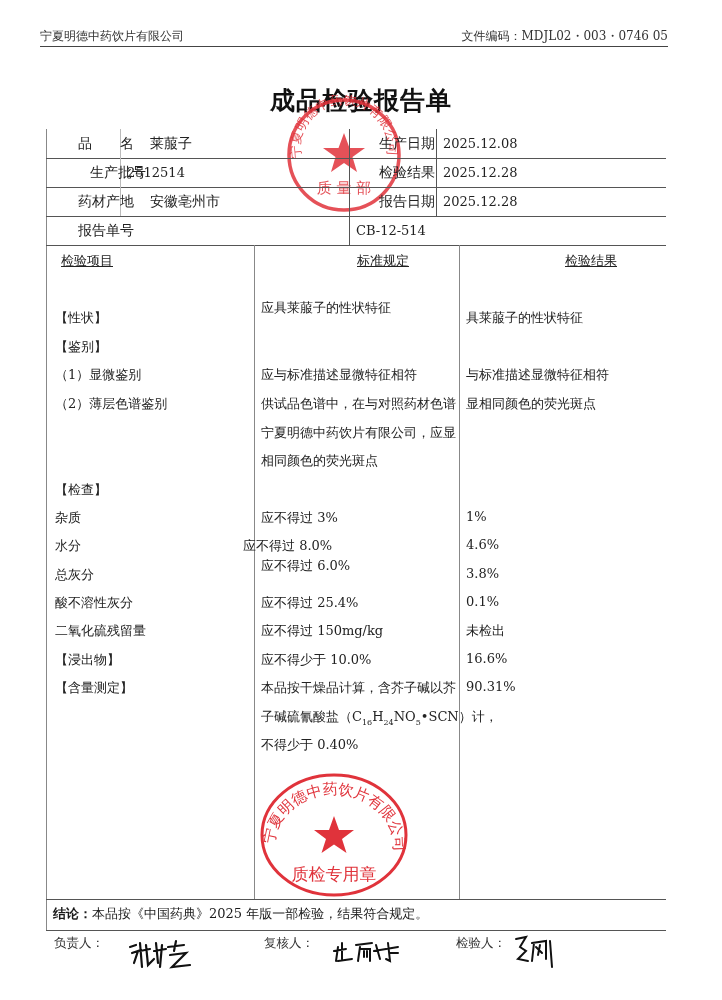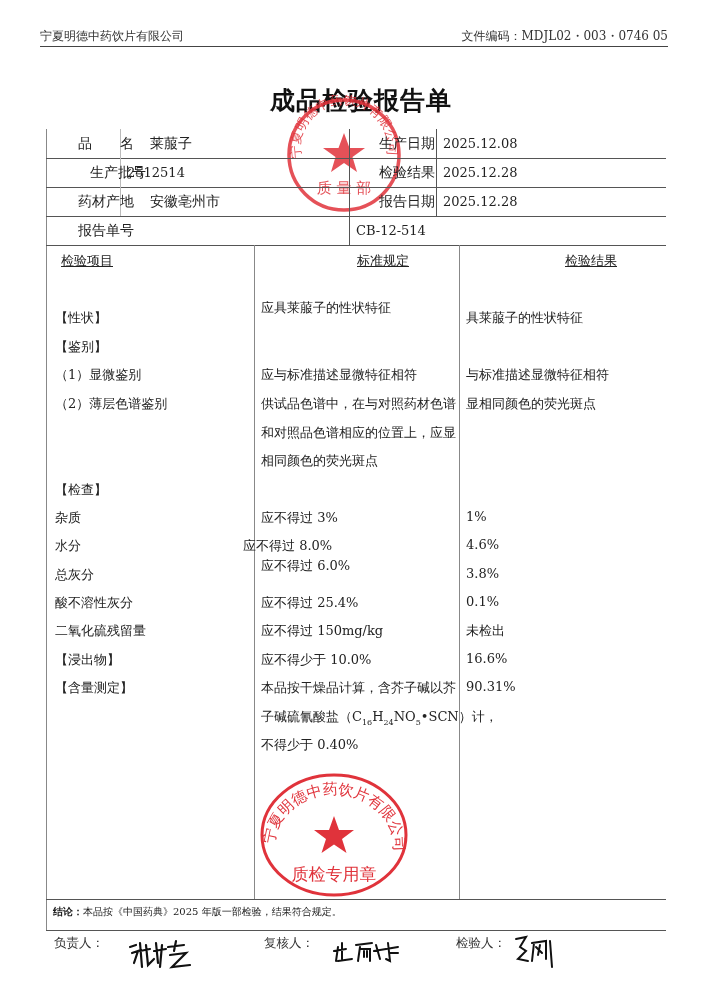--- a/index.html
+++ b/index.html
@@ -15,21 +15,21 @@
   .line-h { position:absolute; height:0; border-top:1.2px solid #555; }
   .line-v { position:absolute; width:0; border-left:1.2px solid #555; }
   .line-v.light { border-left:1px solid #bbb; }
   .line-v.mid { border-left:1.5px solid #888; }
   .cell { position:absolute; font-size:13px; white-space:nowrap; color:#222; }
   .lbl { font-size:14px;margin-left:23px; }
   .u { text-decoration:underline; }
   .stamp { position:absolute; pointer-events:none; }
   .sig { position:absolute; }
   .sign-label { position:absolute; font-size:12.5px; color:#333; }
-  .conclusion { position:absolute; left:53px; top:905px; font-size:10px; }
+  .conclusion { position:absolute; left:53px; top:905px; font-size:13px; }
   .conclusion b { font-family:"DejaVu Sans", sans-serif; }
   sub { font-size:8px; }
 </style>
 </head>
 <body>
 
 <div class="header">
   <span class="company">宁夏明德中药饮片有限公司</span>
   <span class="code">文件编码：MDJL02・003・0746 05</span>
 </div>
@@ -100,21 +100,21 @@
   <div class="cell" style="left:55px;top:366px">（1）显微鉴别</div>
   <div class="cell" style="left:261px;top:366px">应与标准描述显微特征相符</div>
   <div class="cell" style="left:466px;top:366px">与标准描述显微特征相符</div>
 </div>
 <div>
   <div class="cell" style="left:55px;top:395px">（2）薄层色谱鉴别</div>
   <div class="cell" style="left:261px;top:395px">供试品色谱中，在与对照药材色谱</div>
   <div class="cell" style="left:466px;top:395px">显相同颜色的荧光斑点</div>
 </div>
 <div>
-  <div class="cell" style="left:261px;top:424px">和对照品色谱相应的位置上，应显</div>
+  <div class="cell" style="left:261px;top:424px">宁夏明德中药饮片有限公司，应显</div>
 </div>
 <div>
   <div class="cell" style="left:261px;top:452px">相同颜色的荧光斑点</div>
 </div>
 <div>
   <div class="cell" style="left:55px;top:481px">【检查】</div>
 </div>
 <div>
   <div class="cell" style="left:55px;top:509px">杂质</div>
   <div class="cell" style="left:261px;top:509px">应不得过 3%</div>

